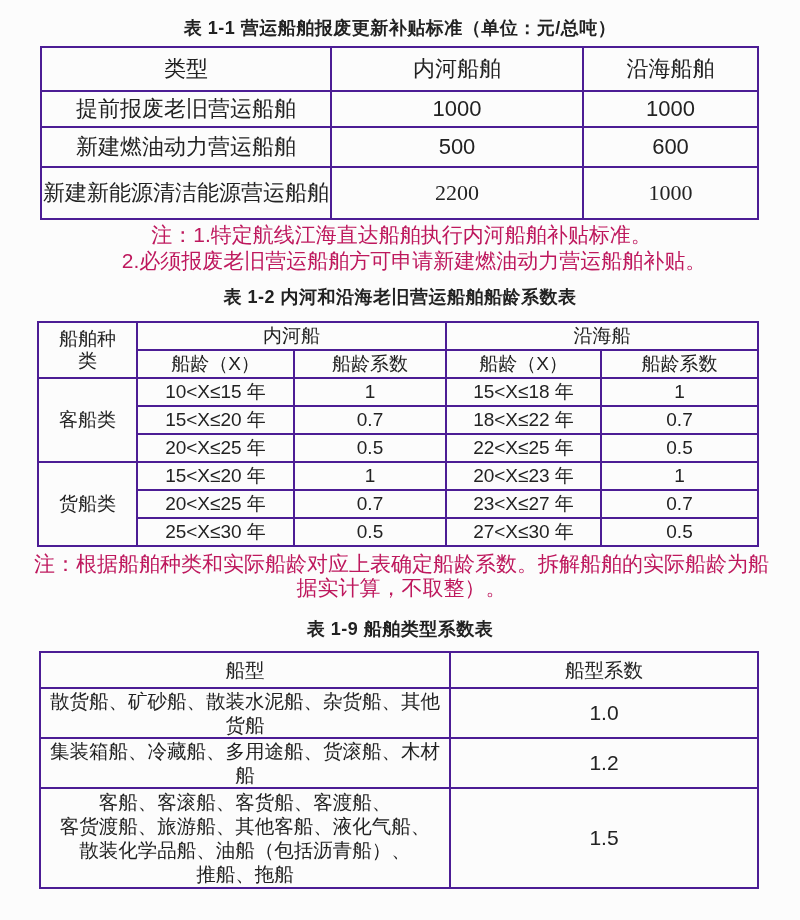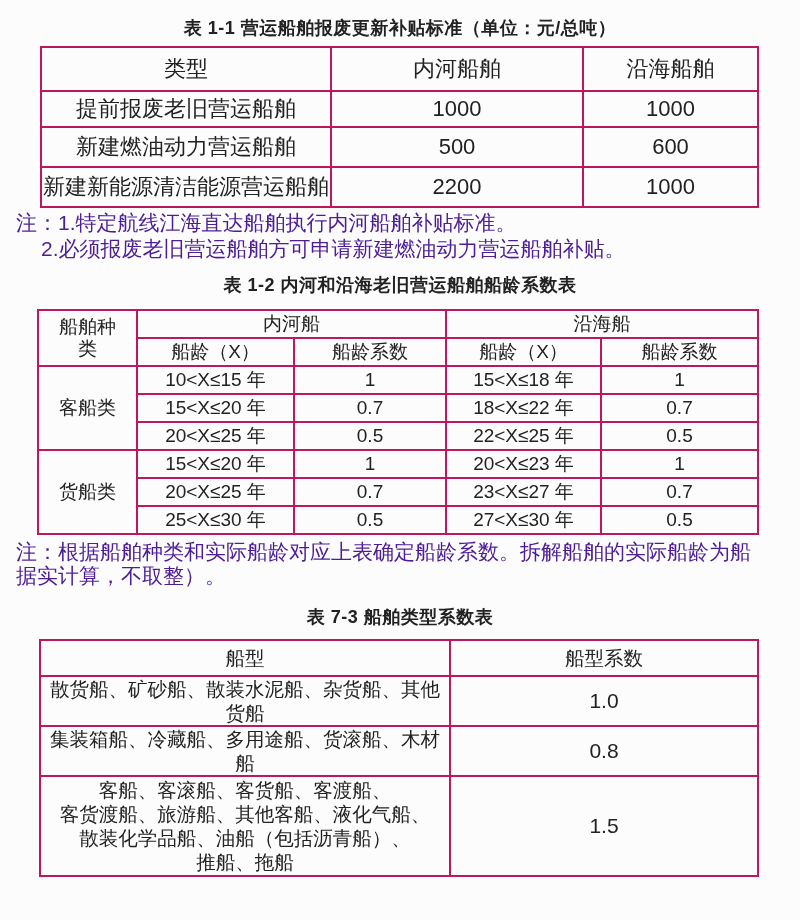--- a/index.html
+++ b/index.html
@@ -20,40 +20,41 @@
   }
   #title1{margin-top:13px;}
   #title2{margin-top:8px;}
   #title3{margin-top:14px;}
 
   table{
     border-collapse:collapse;
     table-layout:fixed;
   }
   td{
-    border:2px solid #be185d;
+    border:2px solid #4c1d95;
     text-align:center;
     vertical-align:middle;
     padding:0;
     overflow:hidden;
   }
 
   
   #table1{margin:3px 0 0 40px;width:717px;font-size:22px;}
   #table1 td{white-space:nowrap;}
   #table1 tr.hdr{height:44px;}
   #table1 tr.r1{height:36px;margin-top:42px;}
   #table1 tr.r2{height:40px;}
-  #table1 tr.r3{height:40px;}
+  #table1 tr.r3{height:52px;font-family:Liberation Serif, serif;}
 
   .note{
-    margin-left:16px;
+    margin-left:3px;
     font-size:21px;
     line-height:26px;
-    color:#4c1d95;
+    color:#be185d;
+    text-align:center;
   }
   #note1{margin-top:2px;}
   #note1 .indent{padding-left:25px;}
   #note2{margin-top:5px;line-height:24px;white-space:pre-line;}
 
   
   #table2{margin:9px 0 0 37px;width:720px;font-size:19px;}
   #table2 td{white-space:nowrap;}
   #table2 td.wrap{white-space:pre-line;line-height:22px;}
   #table2 tr.h1{height:22px;}
@@ -170,41 +171,41 @@
     <td>0.5</td>
     <td>27&lt;X≤30 年</td>
     <td>0.5</td>
   </tr>
 </tbody>
   </table>
 
 <div class="note" id="note2">注：根据船舶种类和实际船龄对应上表确定船龄系数。拆解船舶的实际船龄为船
 据实计算，不取整）。</div>
 
-<div class="doc-title" id="title3">表 7-3 船舶类型系数表</div>
+<div class="doc-title" id="title3">表 1-9 船舶类型系数表</div>
 
 <table id="table3">
   <colgroup>
       <col style="width:410px">
       <col style="width:308px">
     </colgroup>
   <tbody>
       <tr class="hdr">
     <td>船型</td>
     <td>船型系数</td>
   </tr>
   <tr class="r1">
     <td class="wrap">散货船、矿砂船、散装水泥船、杂货船、其他
 货船</td>
     <td class="coef">1.0</td>
   </tr>
   <tr class="r2">
     <td class="wrap">集装箱船、冷藏船、多用途船、货滚船、木材
 船</td>
-    <td class="coef">0.8</td>
+    <td class="coef">1.2</td>
   </tr>
   <tr class="r3">
     <td class="wrap">客船、客滚船、客货船、客渡船、
 客货渡船、旅游船、其他客船、液化气船、
 散装化学品船、油船（包括沥青船）、
 推船、拖船</td>
     <td class="coef">1.5</td>
   </tr>
 </tbody>
   </table>

